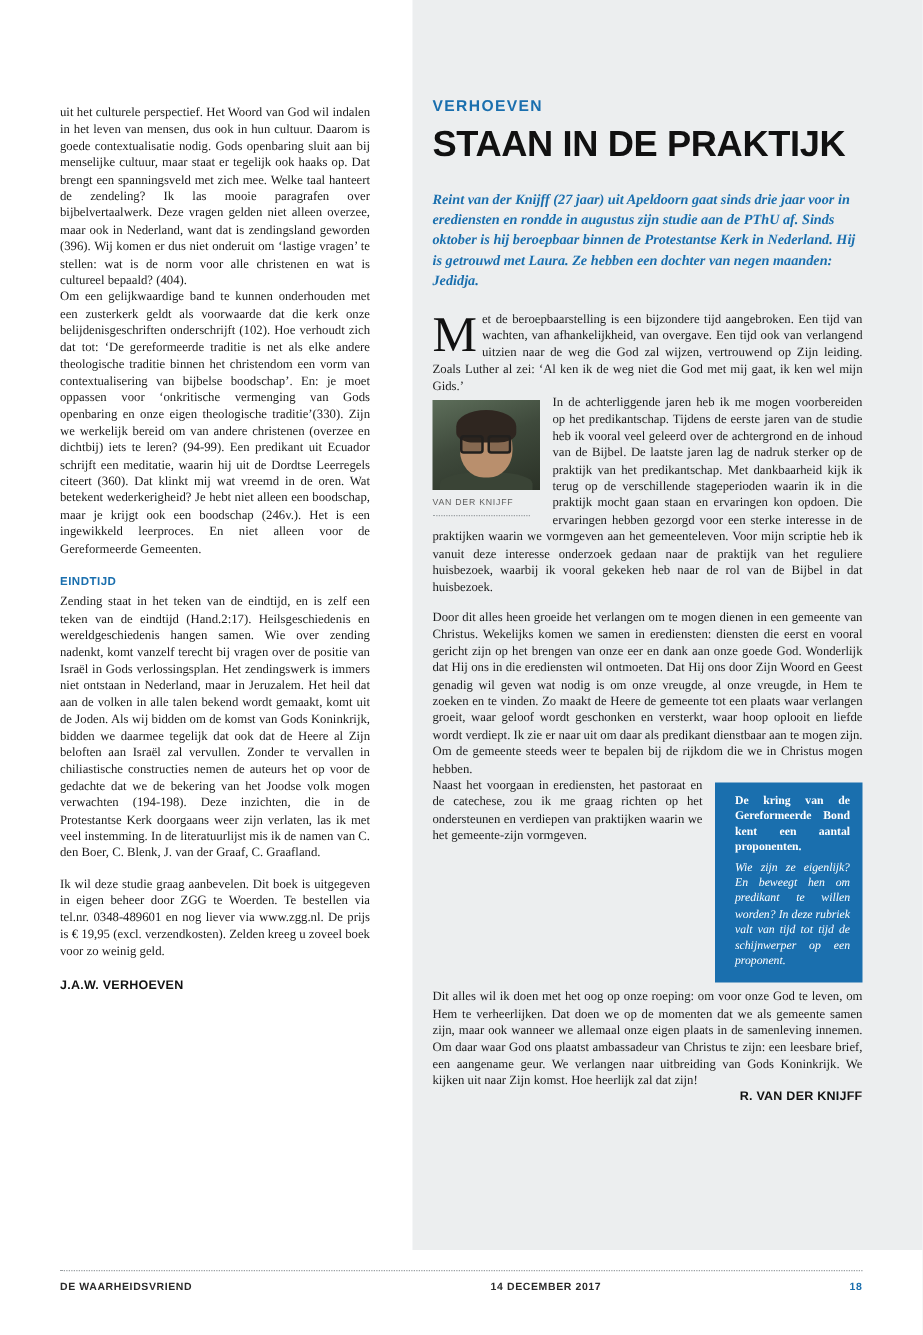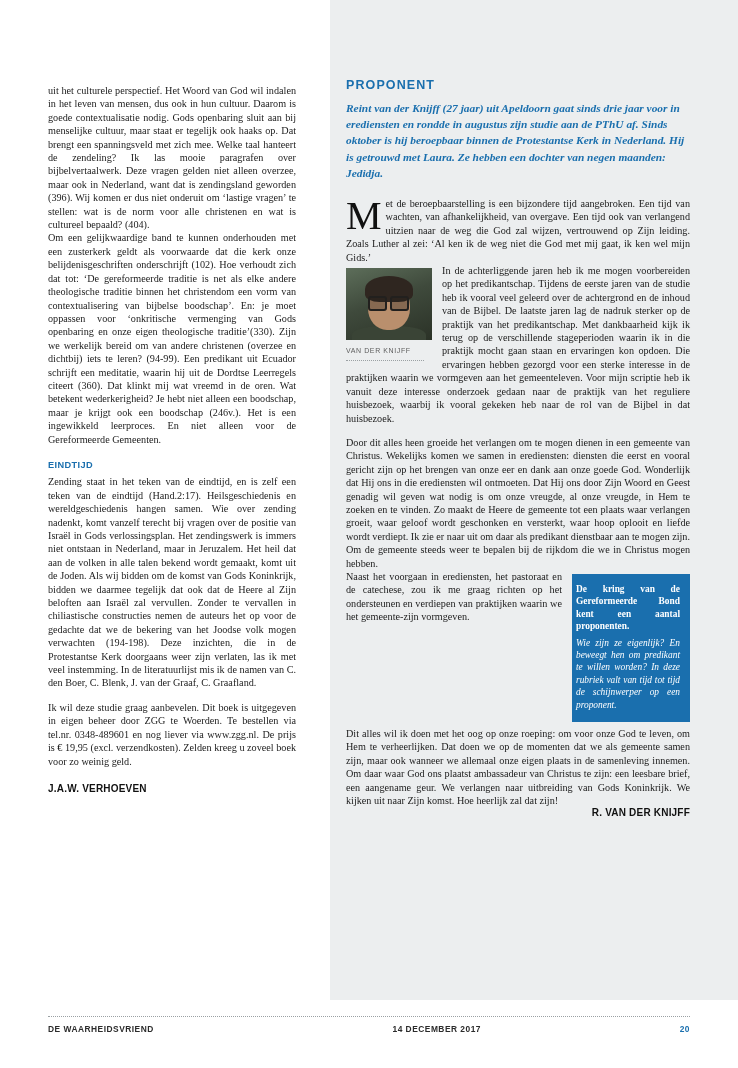--- a/index.html
+++ b/index.html
@@ -194,21 +194,21 @@
     border-top: 1px dotted #9aa0a3;
     width: 78px;
   }
 
   .pullbox {
     float: right;
     width: 118px;
     margin: 4px 0 5px 10px;
     background: #1a6fae;
     color: #ffffff;
-    padding: 9px 10px 11px 4px;
+    padding: 9px 10px 11px 16px;
     box-sizing: border-box;
     font-family: "Liberation Serif", serif;
     font-style: italic;
     font-size: 9.4px;
     line-height: 12.4px;
   }
   .pullbox .pb-strong {
     font-weight: bold;
     font-style: normal;
     display: block;
@@ -260,21 +260,22 @@
     <div class="left-col">
       <p>uit het culturele perspectief. Het Woord van God wil indalen in het leven van mensen, dus ook in hun cultuur. Daarom is goede contextualisatie nodig. Gods openbaring sluit aan bij menselijke cultuur, maar staat er tegelijk ook haaks op. Dat brengt een spanningsveld met zich mee. Welke taal hanteert de zendeling? Ik las mooie paragrafen over bijbelvertaalwerk. Deze vragen gelden niet alleen overzee, maar ook in Nederland, want dat is zendingsland geworden (396). Wij komen er dus niet onderuit om ‘lastige vragen’ te stellen: wat is de norm voor alle christenen en wat is cultureel bepaald? (404).</p>
       <p>Om een gelijkwaardige band te kunnen onderhouden met een zusterkerk geldt als voorwaarde dat die kerk onze belijdenisgeschriften onderschrijft (102). Hoe verhoudt zich dat tot: ‘De gereformeerde traditie is net als elke andere theologische traditie binnen het christendom een vorm van contextualisering van bijbelse boodschap’. En: je moet oppassen voor ‘onkritische vermenging van Gods openbaring en onze eigen theologische traditie’(330). Zijn we werkelijk bereid om van andere christenen (overzee en dichtbij) iets te leren? (94-99). Een predikant uit Ecuador schrijft een meditatie, waarin hij uit de Dordtse Leerregels citeert (360). Dat klinkt mij wat vreemd in de oren. Wat betekent wederkerigheid? Je hebt niet alleen een boodschap, maar je krijgt ook een boodschap (246v.). Het is een ingewikkeld leerproces. En niet alleen voor de Gereformeerde Gemeenten.</p>
       <div class="subhead">EINDTIJD</div>
       <p>Zending staat in het teken van de eindtijd, en is zelf een teken van de eindtijd (Hand.2:17). Heilsgeschiedenis en wereldgeschiedenis hangen samen. Wie over zending nadenkt, komt vanzelf terecht bij vragen over de positie van Israël in Gods verlossingsplan. Het zendingswerk is immers niet ontstaan in Nederland, maar in Jeruzalem. Het heil dat aan de volken in alle talen bekend wordt gemaakt, komt uit de Joden. Als wij bidden om de komst van Gods Koninkrijk, bidden we daarmee tegelijk dat ook dat de Heere al Zijn beloften aan Israël zal vervullen. Zonder te vervallen in chiliastische constructies nemen de auteurs het op voor de gedachte dat we de bekering van het Joodse volk mogen verwachten (194-198). Deze inzichten, die in de Protestantse Kerk doorgaans weer zijn verlaten, las ik met veel instemming. In de literatuurlijst mis ik de namen van C. den Boer, C. Blenk, J. van der Graaf, C. Graafland.</p>
       <p class="para-gap">Ik wil deze studie graag aanbevelen. Dit boek is uitgegeven in eigen beheer door ZGG te Woerden. Te bestellen via tel.nr. 0348-489601 en nog liever via www.zgg.nl. De prijs is € 19,95 (excl. verzendkosten). Zelden kreeg u zoveel boek voor zo weinig geld.</p>
       <div class="signature">J.A.W. VERHOEVEN</div>
     </div>
 
     <div class="right-col">
-      <div class="kicker">PROPONENT</div>
+      <div class="kicker">VERHOEVEN</div>
+      <h1 class="headline">STAAN IN DE PRAKTIJK</h1>
       <div class="intro">Reint van der Knijff (27 jaar) uit Apeldoorn gaat sinds drie jaar voor in erediensten en rondde in augustus zijn studie aan de PThU af. Sinds oktober is hij beroepbaar binnen de Protestantse Kerk in Nederland. Hij is getrouwd met Laura. Ze hebben een dochter van negen maanden: Jedidja.</div>
 
       <div class="body-text">
 
         <div class="dropcap-block clearfix">
           <span class="dropcap">M</span>
           <p>et de beroepbaarstelling is een bijzondere tijd aangebroken. Een tijd van wachten, van afhankelijkheid, van overgave. Een tijd ook van verlangend uitzien naar de weg die God zal wijzen, vertrouwend op Zijn leiding. Zoals Luther al zei: ‘Al ken ik de weg niet die God met mij gaat, ik ken wel mijn Gids.’</p>
         </div>
 
         <div class="clearfix">
@@ -304,17 +305,17 @@
 
         <p>Dit alles wil ik doen met het oog op onze roeping: om voor onze God te leven, om Hem te verheerlijken. Dat doen we op de momenten dat we als gemeente samen zijn, maar ook wanneer we allemaal onze eigen plaats in de samenleving innemen. Om daar waar God ons plaatst ambassadeur van Christus te zijn: een leesbare brief, een aangename geur. We verlangen naar uitbreiding van Gods Koninkrijk. We kijken uit naar Zijn komst. Hoe heerlijk zal dat zijn!</p>
       </div>
 
       <div class="sig-right">R. VAN DER KNIJFF</div>
     </div>
 
     <div class="footer">
       <span class="f-left">DE WAARHEIDSVRIEND</span>
       <span class="f-center">14 DECEMBER 2017</span>
-      <span class="f-right">20</span>
+      <span class="f-right">18</span>
     </div>
 
   </div>
 </div>
 
 </body></html>

